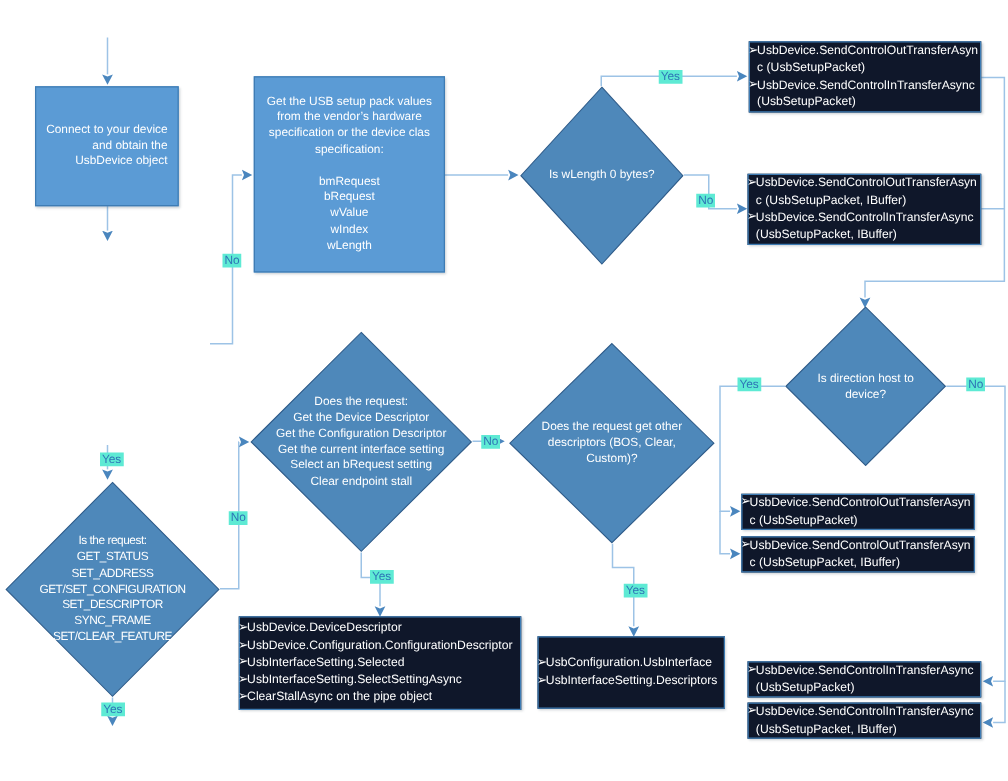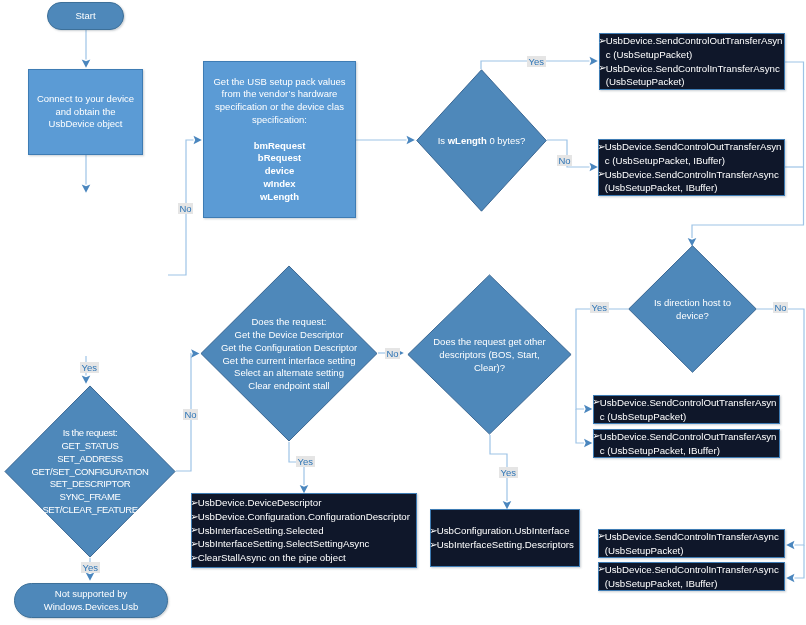--- a/index.html
+++ b/index.html
@@ -26,23 +26,23 @@
 
   
   .listbox{position:absolute;background:#0f172a;border:1px solid #3E7CB4;box-shadow:1px 1px 2px rgba(80,95,110,0.30);color:#ffffff;box-sizing:border-box;
            font-size:9.72px;line-height:13.7px;padding:0 0 0 0.5px;display:flex;align-items:center;}
   .listbox ul{margin:0;padding:0;list-style:none;width:100%;}
   .listbox li{position:relative;padding-left:5.2px;white-space:nowrap;}
   .listbox li:before{content:"\27A2";position:absolute;left:-2.2px;top:-0.4px;font-size:10px;}
   .listbox .cont{margin-left:0px;}
 
   
-  .lbl{position:absolute;color:#2E75B6;background:#e5e5e5;font-size:9.5px;
+  .lbl{position:absolute;color:#2E75B6;background:#5eead4;font-size:9.5px;
        line-height:11px;padding:0 1.5px;white-space:nowrap;}
-  b{font-weight:bold;}
+  b{font-weight:normal;}
   .tight{letter-spacing:-0.38px;}
   .diamond .dtext{margin-top:0.8px;}
 </style>
 </head>
 <body>
 
 <div id="stage">
 
   <svg class="wires" viewBox="0 0 806 625">
     <defs>
@@ -65,42 +65,39 @@
       <path d="M490,435 L490,454 L507,454 L507,501" marker-end="url(#ah)"></path>
       <path d="M628,309 L576,309 L576,409 L584,409" marker-end="url(#ah)"></path>
       <path d="M576,409 L576,443 L584,443" marker-end="url(#ah)"></path>
       <path d="M757,309 L804,309 L804,545 L794.5,545" marker-end="url(#ah)"></path>
       <path d="M804,545 L804,578 L794.5,578" marker-end="url(#ah)"></path>
       <path d="M785,62 L803.5,62 L803.5,225 L692,225 L692,238" marker-end="url(#ah)"></path>
       <path d="M785,167 L803.5,167"></path>
     </g>
   </svg>
 
-  <div class="shape term" style="left:47px;top:2px;width:77px;height:28px;">
-    <span>Start</span>
-  </div>
-
-  <div class="shape proc" style="left:28px;top:69px;width:115px;height:86px;">
+
+  <div class="shape proc" style="left:28px;top:69px;width:115px;height:96px;text-align:right;">
     <span>
       <span>Connect to your device</span><br>
       <span>and obtain the</span><br>
       <span>UsbDevice object</span>
     </span>
   </div>
 
 
   <div class="shape proc" style="left:203px;top:61px;width:153px;height:157px;">
     <span>
       <span>Get the USB setup pack values</span><br>
       <span>from the vendor’s hardware</span><br>
       <span>specification or the device clas</span><br>
       <span>specification:</span><br><br>
       <b>bmRequest</b><br>
       <b>bRequest</b><br>
-      <b>device</b><br>
+      <b>wValue</b><br>
       <b>wIndex</b><br>
       <b>wLength</b>
     </span>
   </div>
 
   <div class="shape diamond" style="left:416px;top:69px;width:131px;height:143px;">
     <div class="dshape">
         <svg viewBox="0 0 100 100" preserveAspectRatio="none">
           <polygon points="50,0.55 99.45,50 50,99.45 0.55,50" fill="#4E88BA" stroke="#2F5C8A" stroke-width="0.9" vector-effect="non-scaling-stroke"></polygon>
         </svg>
@@ -118,53 +115,47 @@
       <span>Is the request:</span><br>
       <span>GET_STATUS</span><br>
       <span>SET_ADDRESS</span><br>
       <span>GET/SET_CONFIGURATION</span><br>
       <span>SET_DESCRIPTOR</span><br>
       <span>SYNC_FRAME</span><br>
       <span>SET/CLEAR_FEATURE</span>
     </div>
   </div>
 
-  <div class="shape term" style="left:14px;top:583px;width:154px;height:35px;">
-    <span>
-      <span>Not supported by</span><br>
-      <span>Windows.Devices.Usb</span>
-    </span>
-  </div>
 
   <div class="shape diamond" style="left:200px;top:265px;width:178px;height:177px;">
     <div class="dshape">
         <svg viewBox="0 0 100 100" preserveAspectRatio="none">
           <polygon points="50,0.55 99.45,50 50,99.45 0.55,50" fill="#4E88BA" stroke="#2F5C8A" stroke-width="0.9" vector-effect="non-scaling-stroke"></polygon>
         </svg>
       </div>
     <div class="dtext">
       <span>Does the request:</span><br>
       <span>Get the Device Descriptor</span><br>
       <span>Get the Configuration Descriptor</span><br>
       <span>Get the current interface setting</span><br>
-      <span>Select an alternate setting</span><br>
+      <span>Select an bRequest setting</span><br>
       <span>Clear endpoint stall</span>
     </div>
   </div>
 
   <div class="shape diamond" style="left:407px;top:274px;width:165px;height:161px;">
     <div class="dshape">
         <svg viewBox="0 0 100 100" preserveAspectRatio="none">
           <polygon points="50,0.55 99.45,50 50,99.45 0.55,50" fill="#4E88BA" stroke="#2F5C8A" stroke-width="0.9" vector-effect="non-scaling-stroke"></polygon>
         </svg>
       </div>
     <div class="dtext">
       <span>Does the request get other</span><br>
-      <span>descriptors (BOS, Start,</span><br>
-      <span>Clear)?</span>
+      <span>descriptors (BOS, Clear,</span><br>
+      <span>Custom)?</span>
     </div>
   </div>
 
   <div class="shape diamond" style="left:628px;top:245px;width:129px;height:128px;">
     <div class="dshape">
         <svg viewBox="0 0 100 100" preserveAspectRatio="none">
           <polygon points="50,0.55 99.45,50 50,99.45 0.55,50" fill="#4E88BA" stroke="#2F5C8A" stroke-width="0.9" vector-effect="non-scaling-stroke"></polygon>
         </svg>
       </div>
     <div class="dtext">

